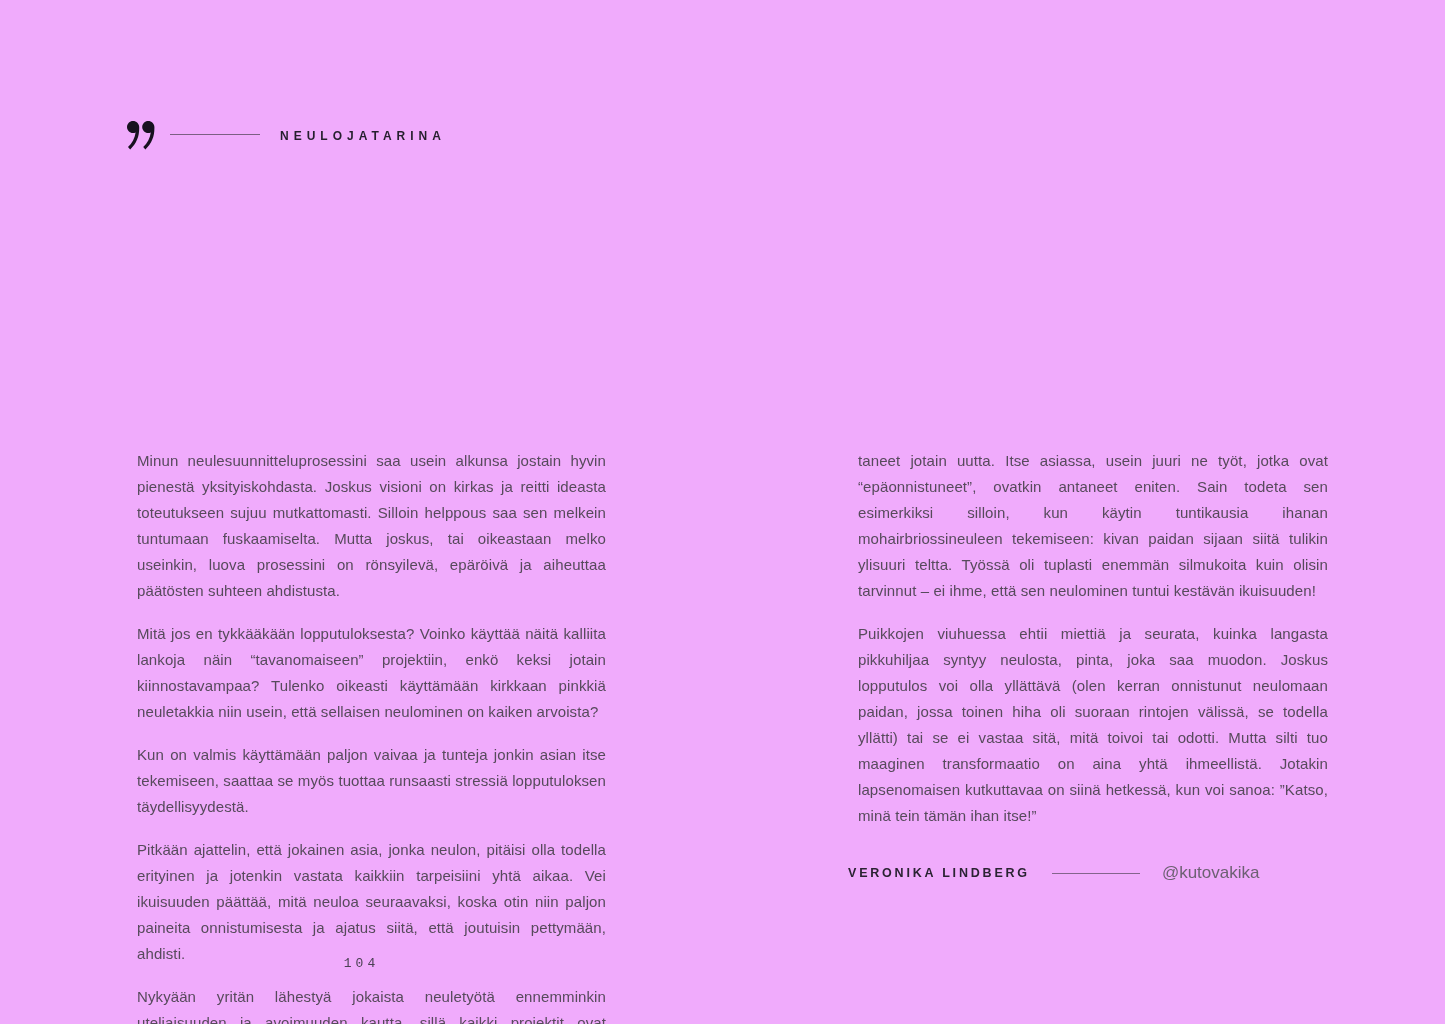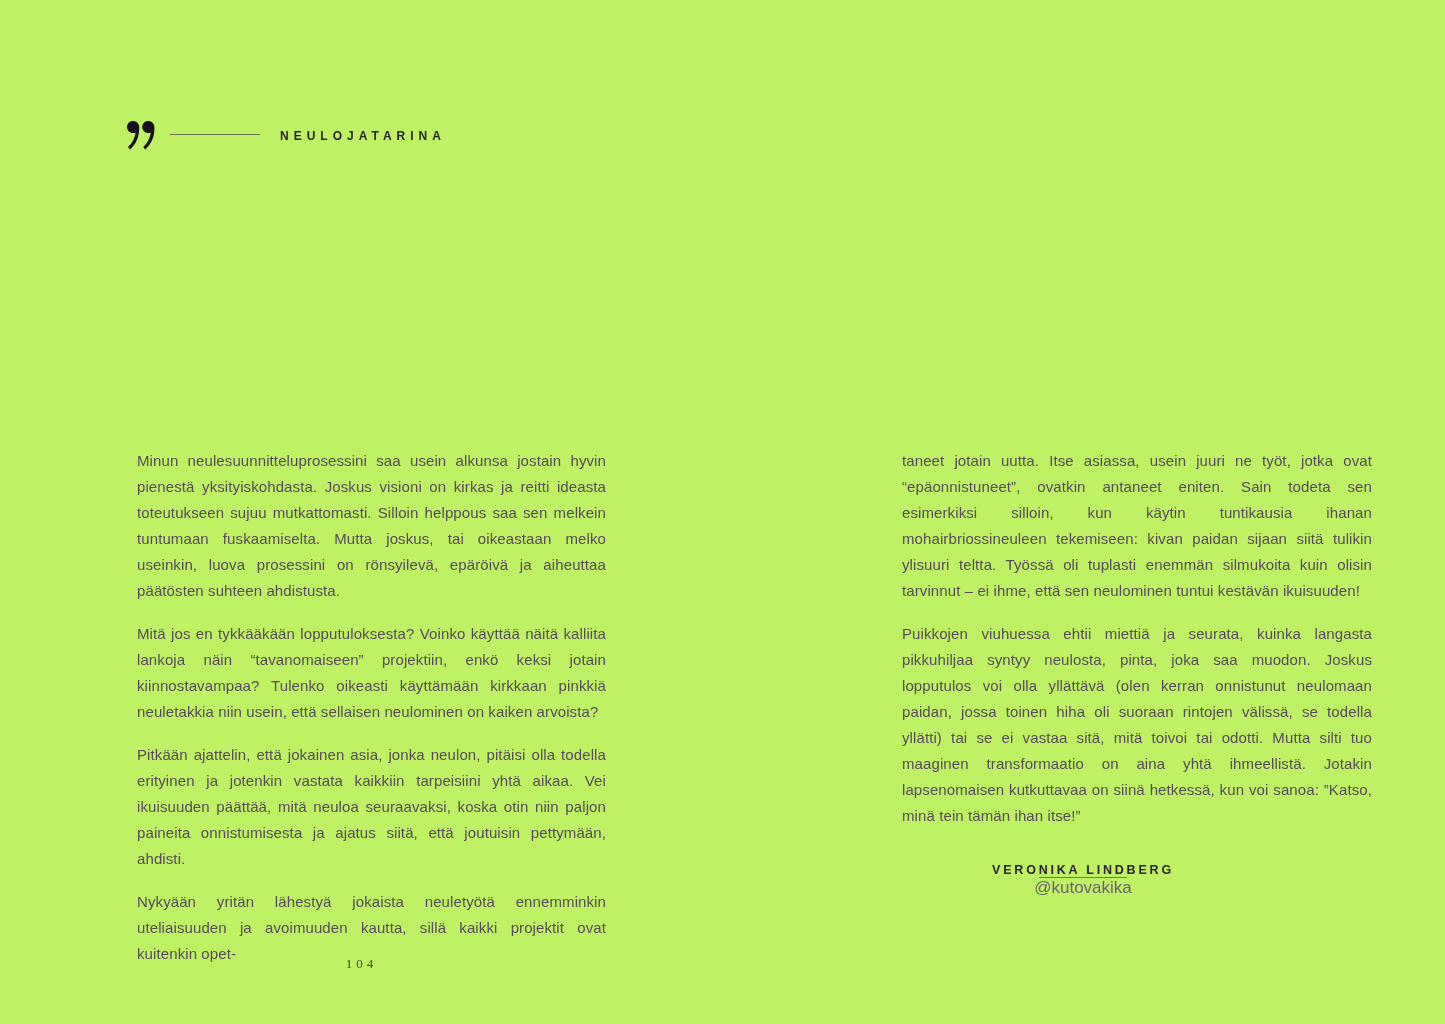--- a/index.html
+++ b/index.html
@@ -1,20 +1,20 @@
 <!DOCTYPE html>
 <html><head>
 <meta charset="utf-8">
 <style>
   html, body { margin: 0; padding: 0; }
   .spread {
     position: relative;
     width: 1445px;
     height: 1024px;
-    background: #bef264;
+    background: #f0abfc;
     font-family: "Liberation Sans", sans-serif;
     overflow: hidden;
   }
 
   
   .quote-icon {
     position: absolute;
     left: 127px;
     top: 121px;
   }
@@ -42,34 +42,33 @@
     top: 448px;
     width: 469px;
     color: #574a5c;
     font-size: 15px;
     line-height: 26px;
     letter-spacing: 0.1px;
     text-align: justify;
     margin-left: 10px;
   }
   .column-left  { left: 127px; }
-  .column-right { left: 892px; width: 470px; }
+  .column-right { left: 848px; width: 470px; }
   .text-column p {
     margin: 0 0 17px 0;
   }
 
   
   .author-row {
     position: absolute;
     left: 848px;
     top: 863px;
     width: 470px;
     display: flex;
     align-items: center;
-    flex-direction: column;
   }
   .author-name {
     font-size: 12.5px;
     font-weight: 700;
     letter-spacing: 2.8px;
     color: #2b2333;
     white-space: nowrap;
   }
   .author-rule {
     width: 88px;
@@ -81,21 +80,21 @@
   .author-handle {
     font-size: 17px;
     color: #6d6073;
     white-space: nowrap;
   }
 
   
   .page-number {
     position: absolute;
     top: 956px;
-    font-family: Liberation Serif, serif;
+    font-family: Liberation Mono, monospace;
     font-size: 13px;
     letter-spacing: 4px;
     color: #4b4154;
     text-align: center;
   }
   .page-number-left  { left: 127px; width: 469px; }
   .page-number-right { left: 848px; width: 470px; }
 </style>
 </head>
 <body>
@@ -109,20 +108,21 @@
         <path d="M21.2 0 C17.9 0 15.2 2.7 15.2 6 C15.2 9.3 17.9 12 21.2 12 C22.1 12 23 11.8 23.8 11.4 C23.1 17 20.3 22 16.2 26 L18.4 28.4 C24.8 22.6 27.4 15.3 27.4 7.6 L27.4 6 C27.4 2.7 24.6 0 21.2 0 Z"></path>
       </g>
     </svg>
   </span>
   <div class="header-rule"></div>
   <div class="section-label">NEULOJATARINA</div>
 
   <div class="text-column column-left">
     <p>Minun neulesuunnitteluprosessini saa usein alkunsa jostain hyvin pienestä yksityiskohdasta. Joskus visioni on kirkas ja reitti ideasta toteutukseen sujuu mutkattomasti. Silloin helppous saa sen melkein tuntumaan fuskaamiselta. Mutta joskus, tai oikeastaan melko useinkin, luova prosessini on rönsyilevä, epäröivä ja aiheuttaa päätösten suhteen ahdistusta.</p>
     <p>Mitä jos en tykkääkään lopputuloksesta? Voinko käyttää näitä kalliita lankoja näin “tavanomaiseen” projektiin, enkö keksi jotain kiinnostavampaa? Tulenko oikeasti käyttämään kirkkaan pinkkiä neuletakkia niin usein, että sellaisen neulominen on kaiken arvoista?</p>
+    <p>Kun on valmis käyttämään paljon vaivaa ja tunteja jonkin asian itse tekemiseen, saattaa se myös tuottaa runsaasti stressiä lopputuloksen täydellisyydestä.</p>
     <p>Pitkään ajattelin, että jokainen asia, jonka neulon, pitäisi olla todella erityinen ja jotenkin vastata kaikkiin tarpeisiini yhtä aikaa. Vei ikuisuuden päättää, mitä neuloa seuraavaksi, koska otin niin paljon paineita onnistumisesta ja ajatus siitä, että joutuisin pettymään, ahdisti.</p>
     <p>Nykyään yritän lähestyä jokaista neuletyötä ennemminkin uteliaisuuden ja avoimuuden kautta, sillä kaikki projektit ovat kuitenkin opet-</p>
   </div>
 
   <div class="text-column column-right">
     <p>taneet jotain uutta. Itse asiassa, usein juuri ne työt, jotka ovat “epäonnistuneet”, ovatkin antaneet eniten. Sain todeta sen esimerkiksi silloin, kun käytin tuntikausia ihanan mohairbriossineuleen tekemiseen: kivan paidan sijaan siitä tulikin ylisuuri teltta. Työssä oli tuplasti enemmän silmukoita kuin olisin tarvinnut – ei ihme, että sen neulominen tuntui kestävän ikuisuuden!</p>
     <p>Puikkojen viuhuessa ehtii miettiä ja seurata, kuinka langasta pikkuhiljaa syntyy neulosta, pinta, joka saa muodon. Joskus lopputulos voi olla yllättävä (olen kerran onnistunut neulomaan paidan, jossa toinen hiha oli suoraan rintojen välissä, se todella yllätti) tai se ei vastaa sitä, mitä toivoi tai odotti. Mutta silti tuo maaginen transformaatio on aina yhtä ihmeellistä. Jotakin lapsenomaisen kutkuttavaa on siinä hetkessä, kun voi sanoa:  ”Katso, minä tein tämän ihan itse!”</p>
   </div>
 
   <div class="author-row">

